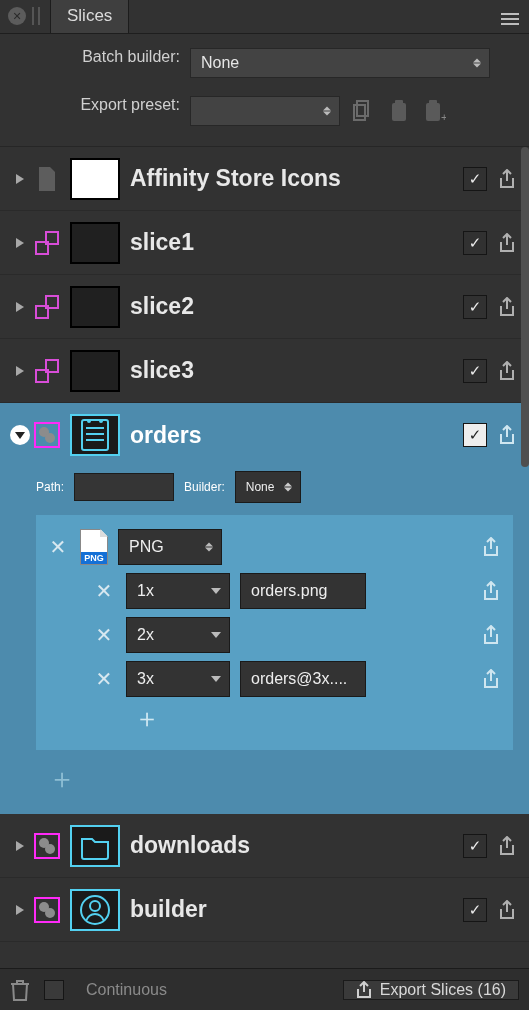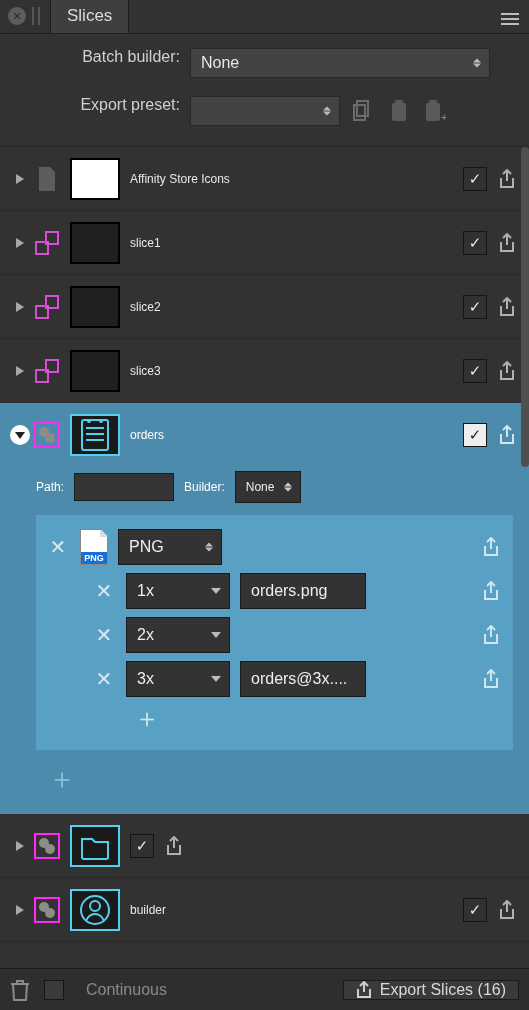--- a/index.html
+++ b/index.html
@@ -119,22 +119,22 @@
     background: #fff;
     margin-right: 10px;
     border: 2px solid #000;
     overflow: hidden;
   }
   .thumb.dark { background:#202020; }
   .thumb.blue { background:#1a1a1a; border-color:#53d0f0; }
 
   .sliceName {
     flex: 1;
-    font-size: 12px;
-    font-weight: 400;
+    font-size: 23px;
+    font-weight: 700;
     color: #e8e8e8;
     white-space: nowrap; overflow: hidden; text-overflow: ellipsis;
   }
 
   .chk {
     width: 24px; height: 24px;
     background:#313131;
     border:1px solid #151515;
     display:flex; align-items:center; justify-content:center;
     color:#eee; font-size:15px; margin-right: 8px;
@@ -517,20 +517,21 @@
           <rect x="1" y="1" width="24" height="24" fill="none" stroke="#ff2af8" stroke-width="2"></rect>
           <circle cx="10" cy="10" r="5" fill="#8c8c8c"></circle>
           <circle cx="16" cy="16" r="5" fill="#8c8c8c"></circle>
         </svg>
       </div>
     <div class="thumb blue">
       <svg width="46" height="38" viewBox="0 0 46 38">
           <path d="M10 12h10l3 3h13v15a2 2 0 0 1-2 2H12a2 2 0 0 1-2-2z" fill="none" stroke="#53d0f0" stroke-width="2"></path>
         </svg>
     </div>
+    <div class="sliceName">downloads</div>
     <div class="chk">✓</div>
     <div class="exporticon">
         <svg width="18" height="20" viewBox="0 0 18 20">
           <path d="M3 9v9h12V9" fill="none" stroke="#b0b0b0" stroke-width="2"></path>
           <path d="M9 12V1M5 5l4-4 4 4" fill="none" stroke="#b0b0b0" stroke-width="2"></path>
         </svg>
       </div>
   </div>
 
   <div class="row">

